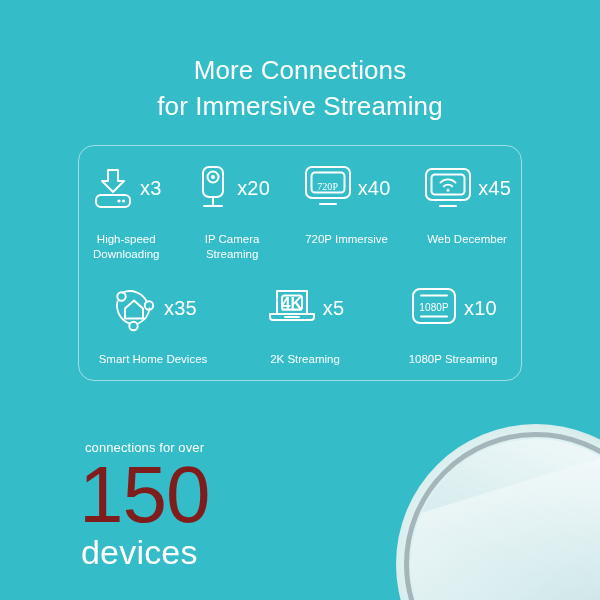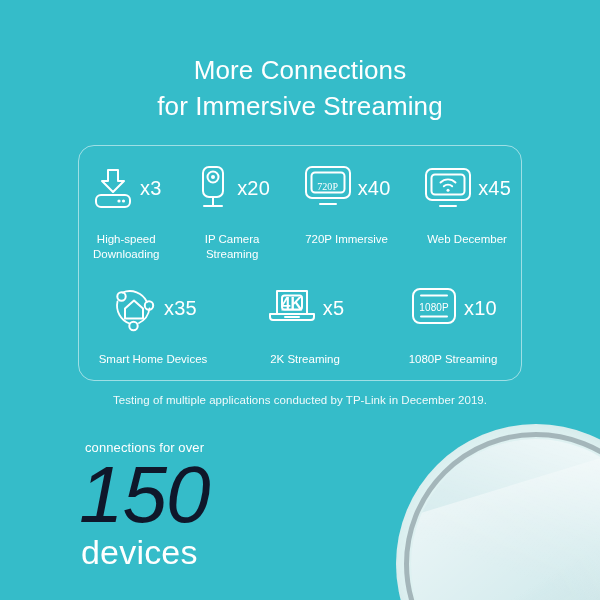--- a/index.html
+++ b/index.html
@@ -182,27 +182,26 @@
     left: 83px;
     top: 440px;
   }
   .stat-kicker {
     color: #ffffff;
     font-size: 13px;
     letter-spacing: .1px;
     margin: 0 0 2px 2px;
   }
   .stat-number {
-    color: #0f172a;
+    color: #7f1d1d;
     font-size: 80px;
     line-height: 76px;
     font-weight: 400;
     letter-spacing: -1px;
     margin-left: -4px;
-    font-style: italic;
   }
   .stat-unit {
     color: #ffffff;
     font-size: 34px;
     line-height: 38px;
     font-weight: 400;
     margin-left: -2px;
     letter-spacing: .2px;
   }
 </style>
@@ -340,21 +339,20 @@
             <span class="badge-text">1080P</span>
           </span>
           <span class="count">x10</span>
         </div>
         <div class="item-label">1080P Streaming</div>
       </div>
 
     </div>
   </div>
 
-  <div class="footnote">Testing of multiple applications conducted by TP-Link in December 2019.</div>
 
   <div class="stat">
     <div class="stat-kicker">connections for over</div>
     <div class="stat-number">150</div>
     <div class="stat-unit">devices</div>
   </div>
 
 </div>
 
 </body></html>

